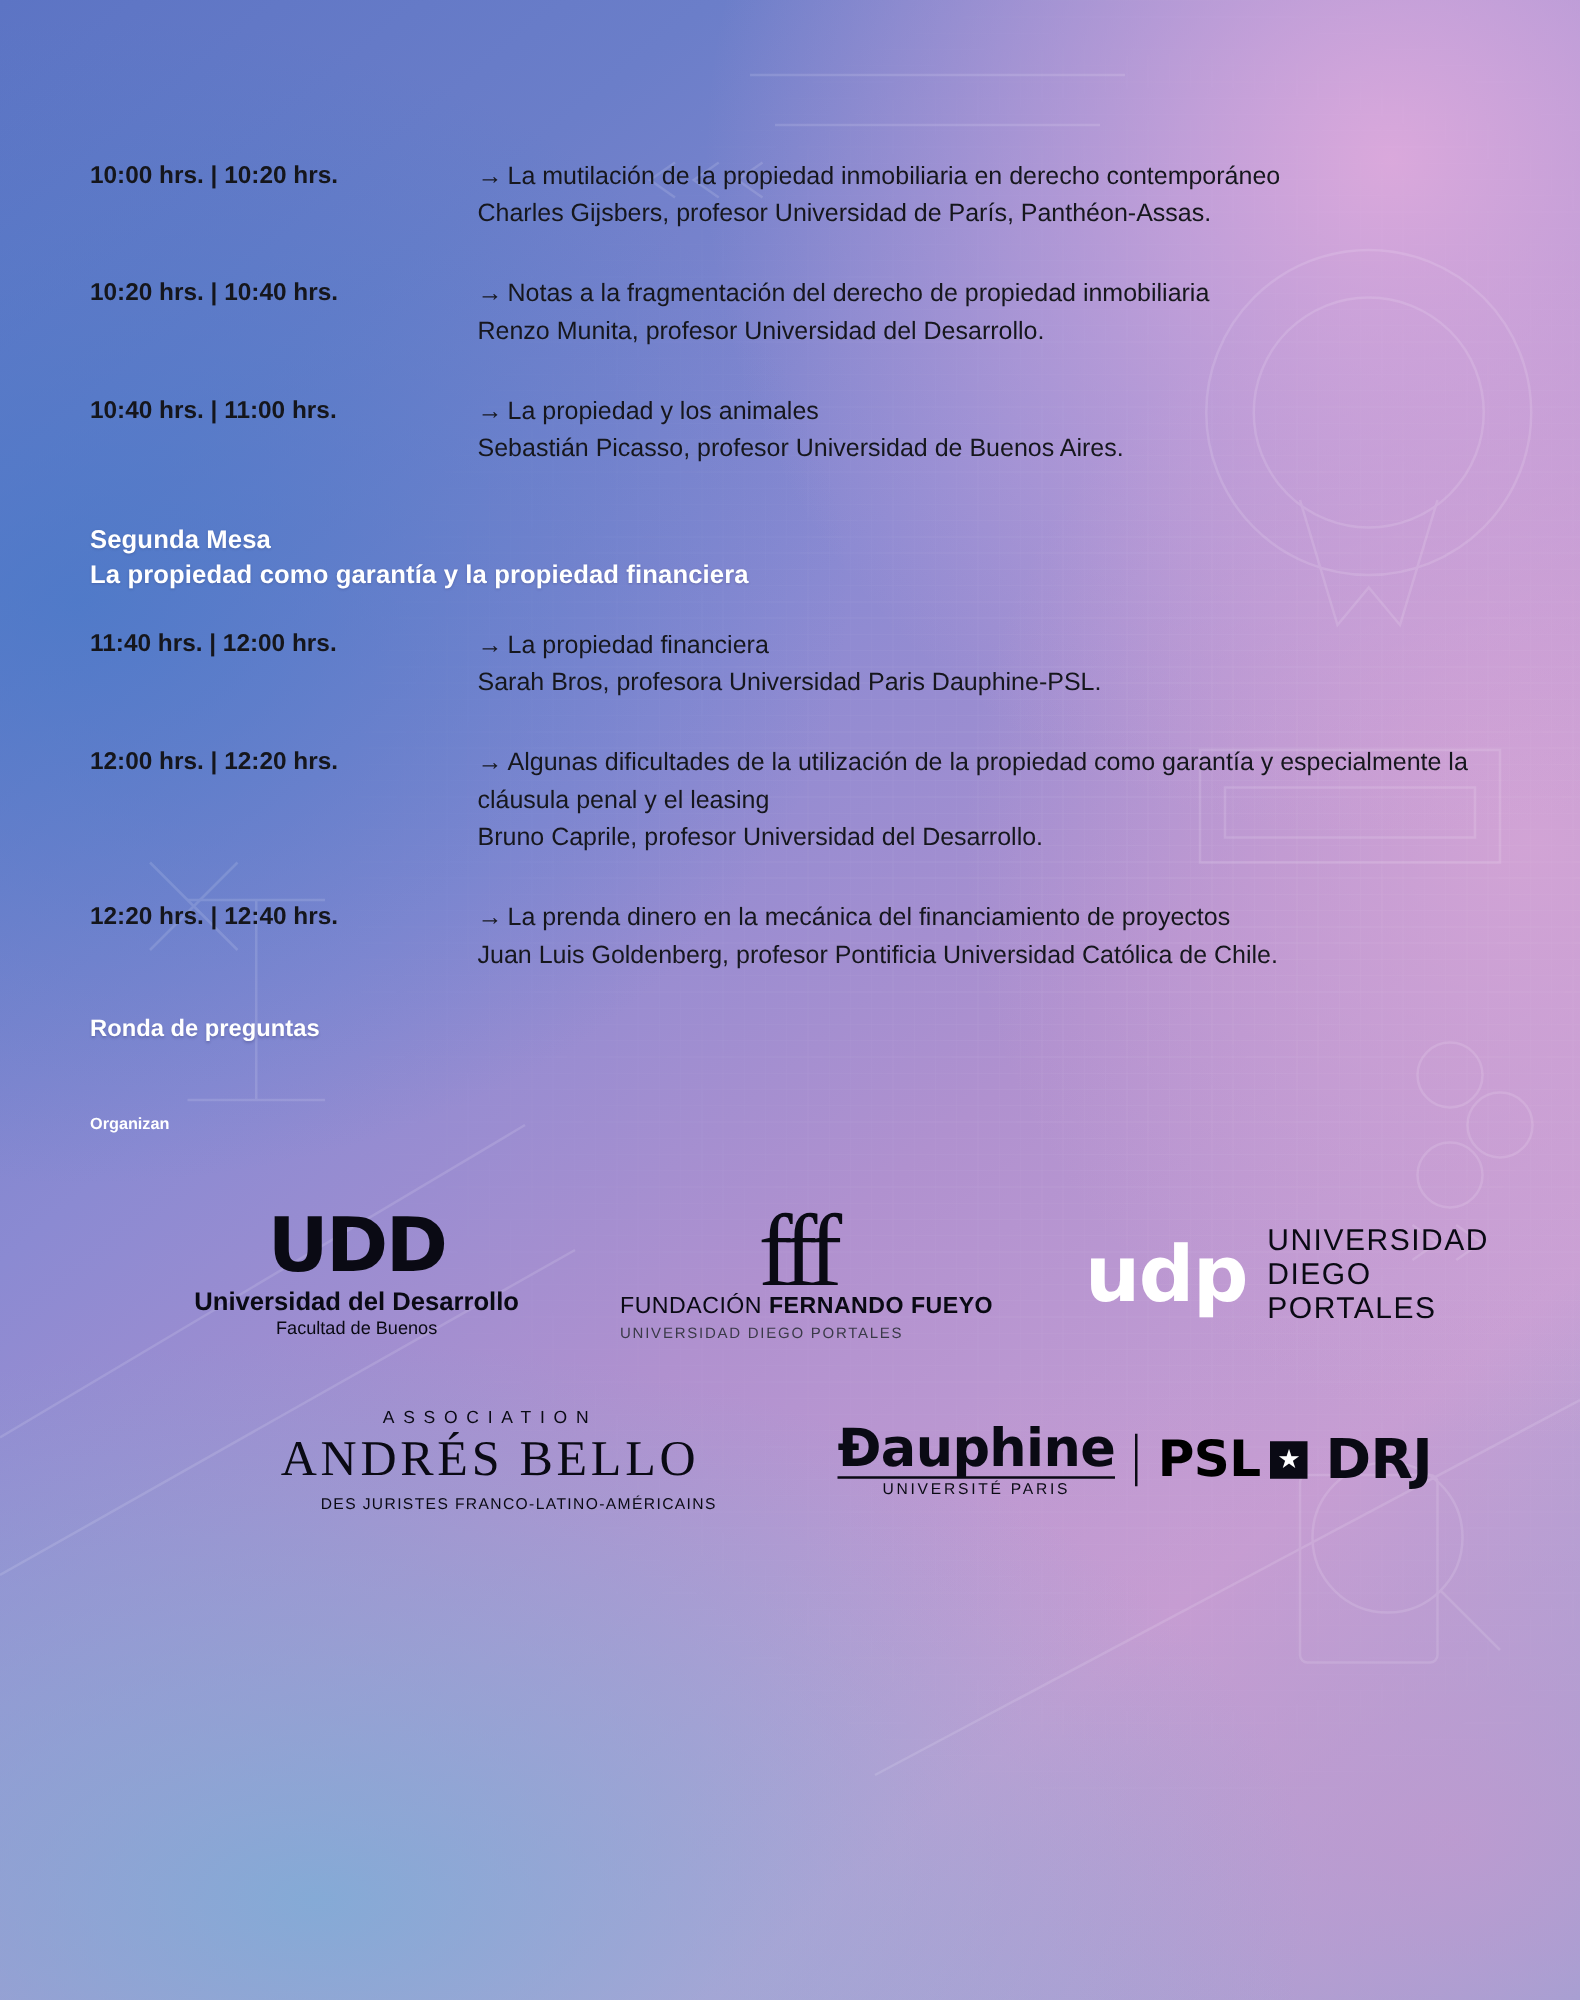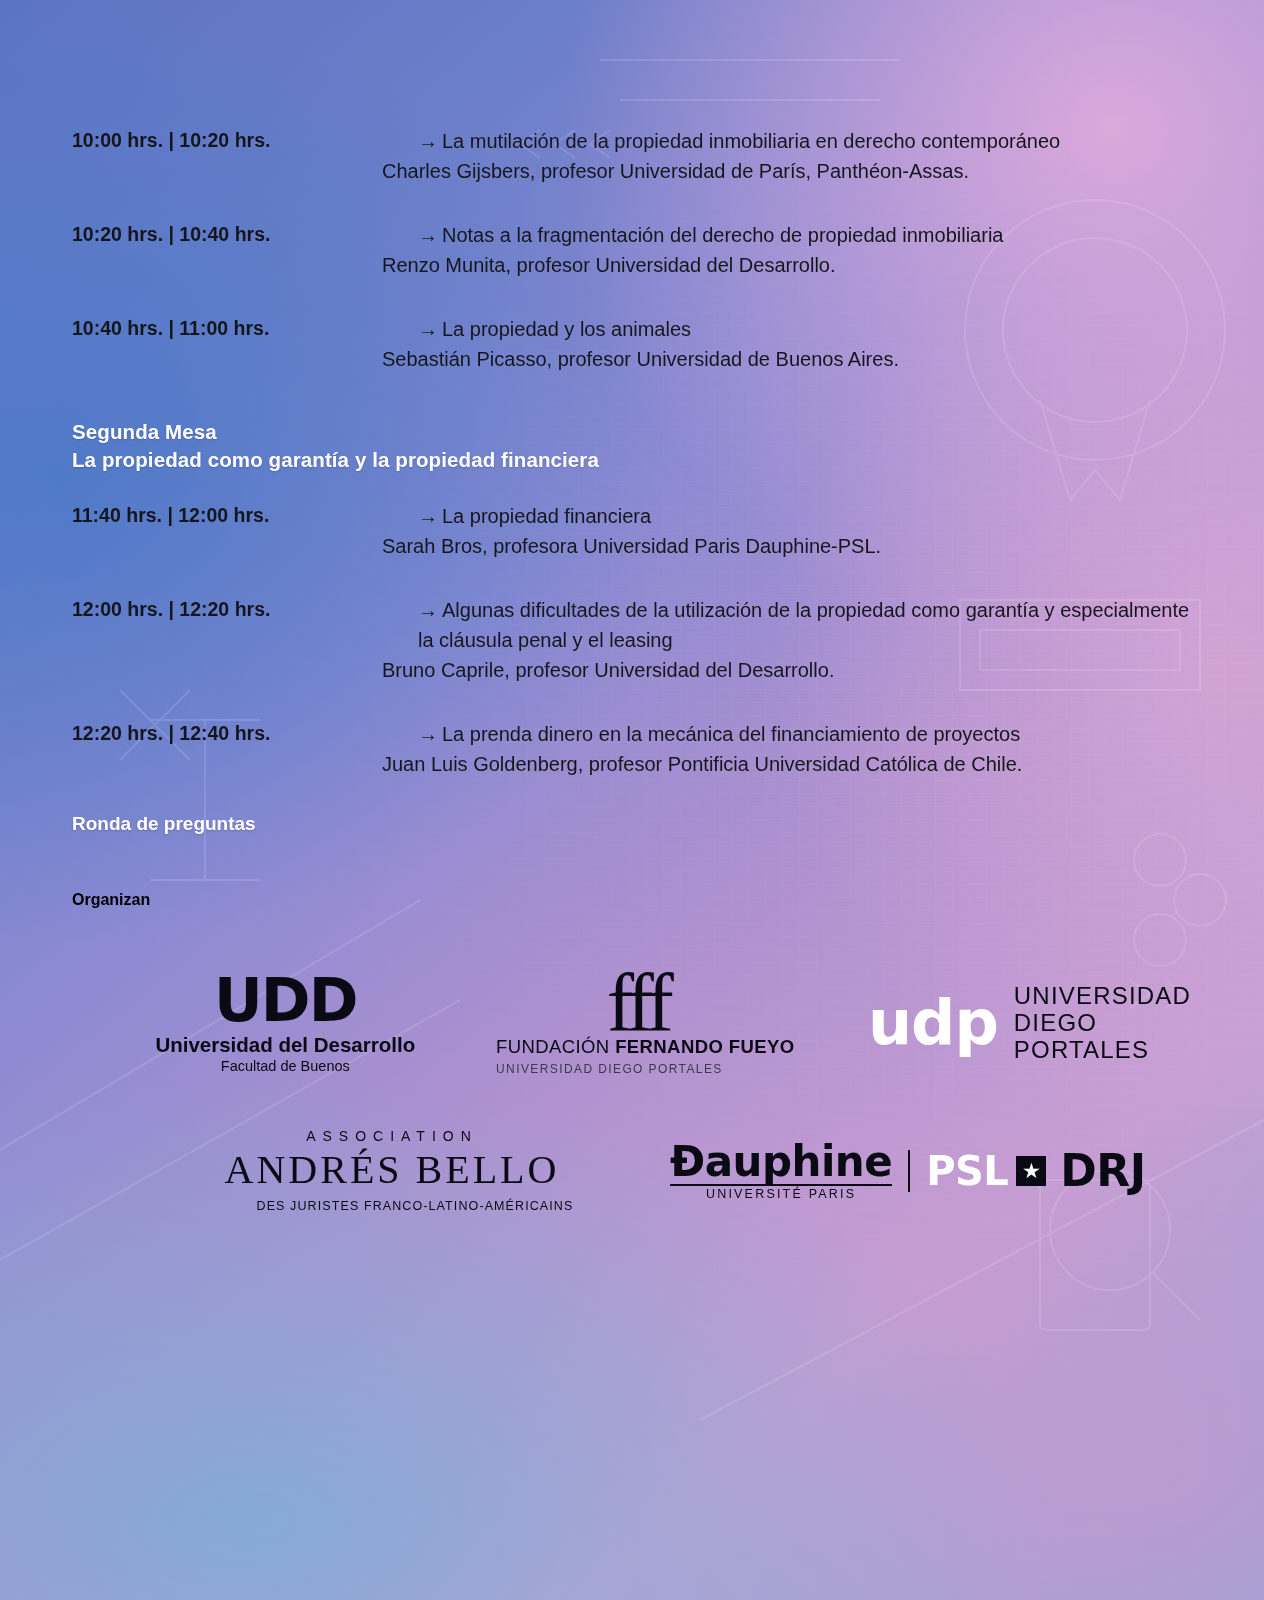--- a/index.html
+++ b/index.html
@@ -77,40 +77,39 @@
     white-space: nowrap;
   }
   .row .desc {
     flex: 1;
     color: #16171d;
     font-size: 20px;
     line-height: 1.5;
   }
   .row .desc .title-line {
     display: block;
-    margin-left: 36px;
   }
   .row .desc .arrow {
     margin-right: 4px;
   }
   .row .desc .speaker { display: block; }
 
   #segunda-head { margin-top: 44px; }
   #ronda {
     margin-top: 6px;
     color: #ffffff;
     font-weight: bold;
     font-size: 19px;
     text-shadow: 0 1px 2px rgba(40,40,90,0.25);
   }
   #organizan {
     margin-top: 56px;
-    color: #000000;
-    font-weight: bold;
-    font-size: 16px;
+    color: #ffffff;
+    font-weight: bold;
+    font-size: 13px;
   }
 
   
   #logos-row-1 {
     margin-top: 62px;
     display: flex;
     align-items: center;
     justify-content: flex-start;
     gap: 0;
     padding-left: 82px;
@@ -196,21 +195,21 @@
   }
   #logo-dauphine .dp-sub {
     font-size: 12.5px; letter-spacing: 2.2px; color: #0a0a14; text-align: center;
     border-top: 2px solid #0a0a14; padding-top: 1px; margin-top: 1px;
   }
   #logo-dauphine .dp-bar {
     width: 2px; height: 42px; background: #0a0a14; margin: 0 16px;
   }
   #logo-dauphine .dp-psl {
     font-family: "DejaVu Sans", sans-serif;
-    font-weight: bold; font-size: 40px; color: #ffffff; letter-spacing: -0.5px;
+    font-weight: bold; font-size: 40px; color: #000000; letter-spacing: -0.5px;
   }
   #logo-dauphine .dp-star {
     width: 30px; height: 30px; background: #0a0a14; color: #fff;
     display: inline-flex; align-items: center; justify-content: center;
     font-size: 21px; margin: 0 14px 0 8px;
   }
   #logo-dauphine .dp-drj {
     font-family: "DejaVu Sans", sans-serif;
     font-weight: bold; font-size: 44px; color: #0a0a14; letter-spacing: -0.5px;
   }

